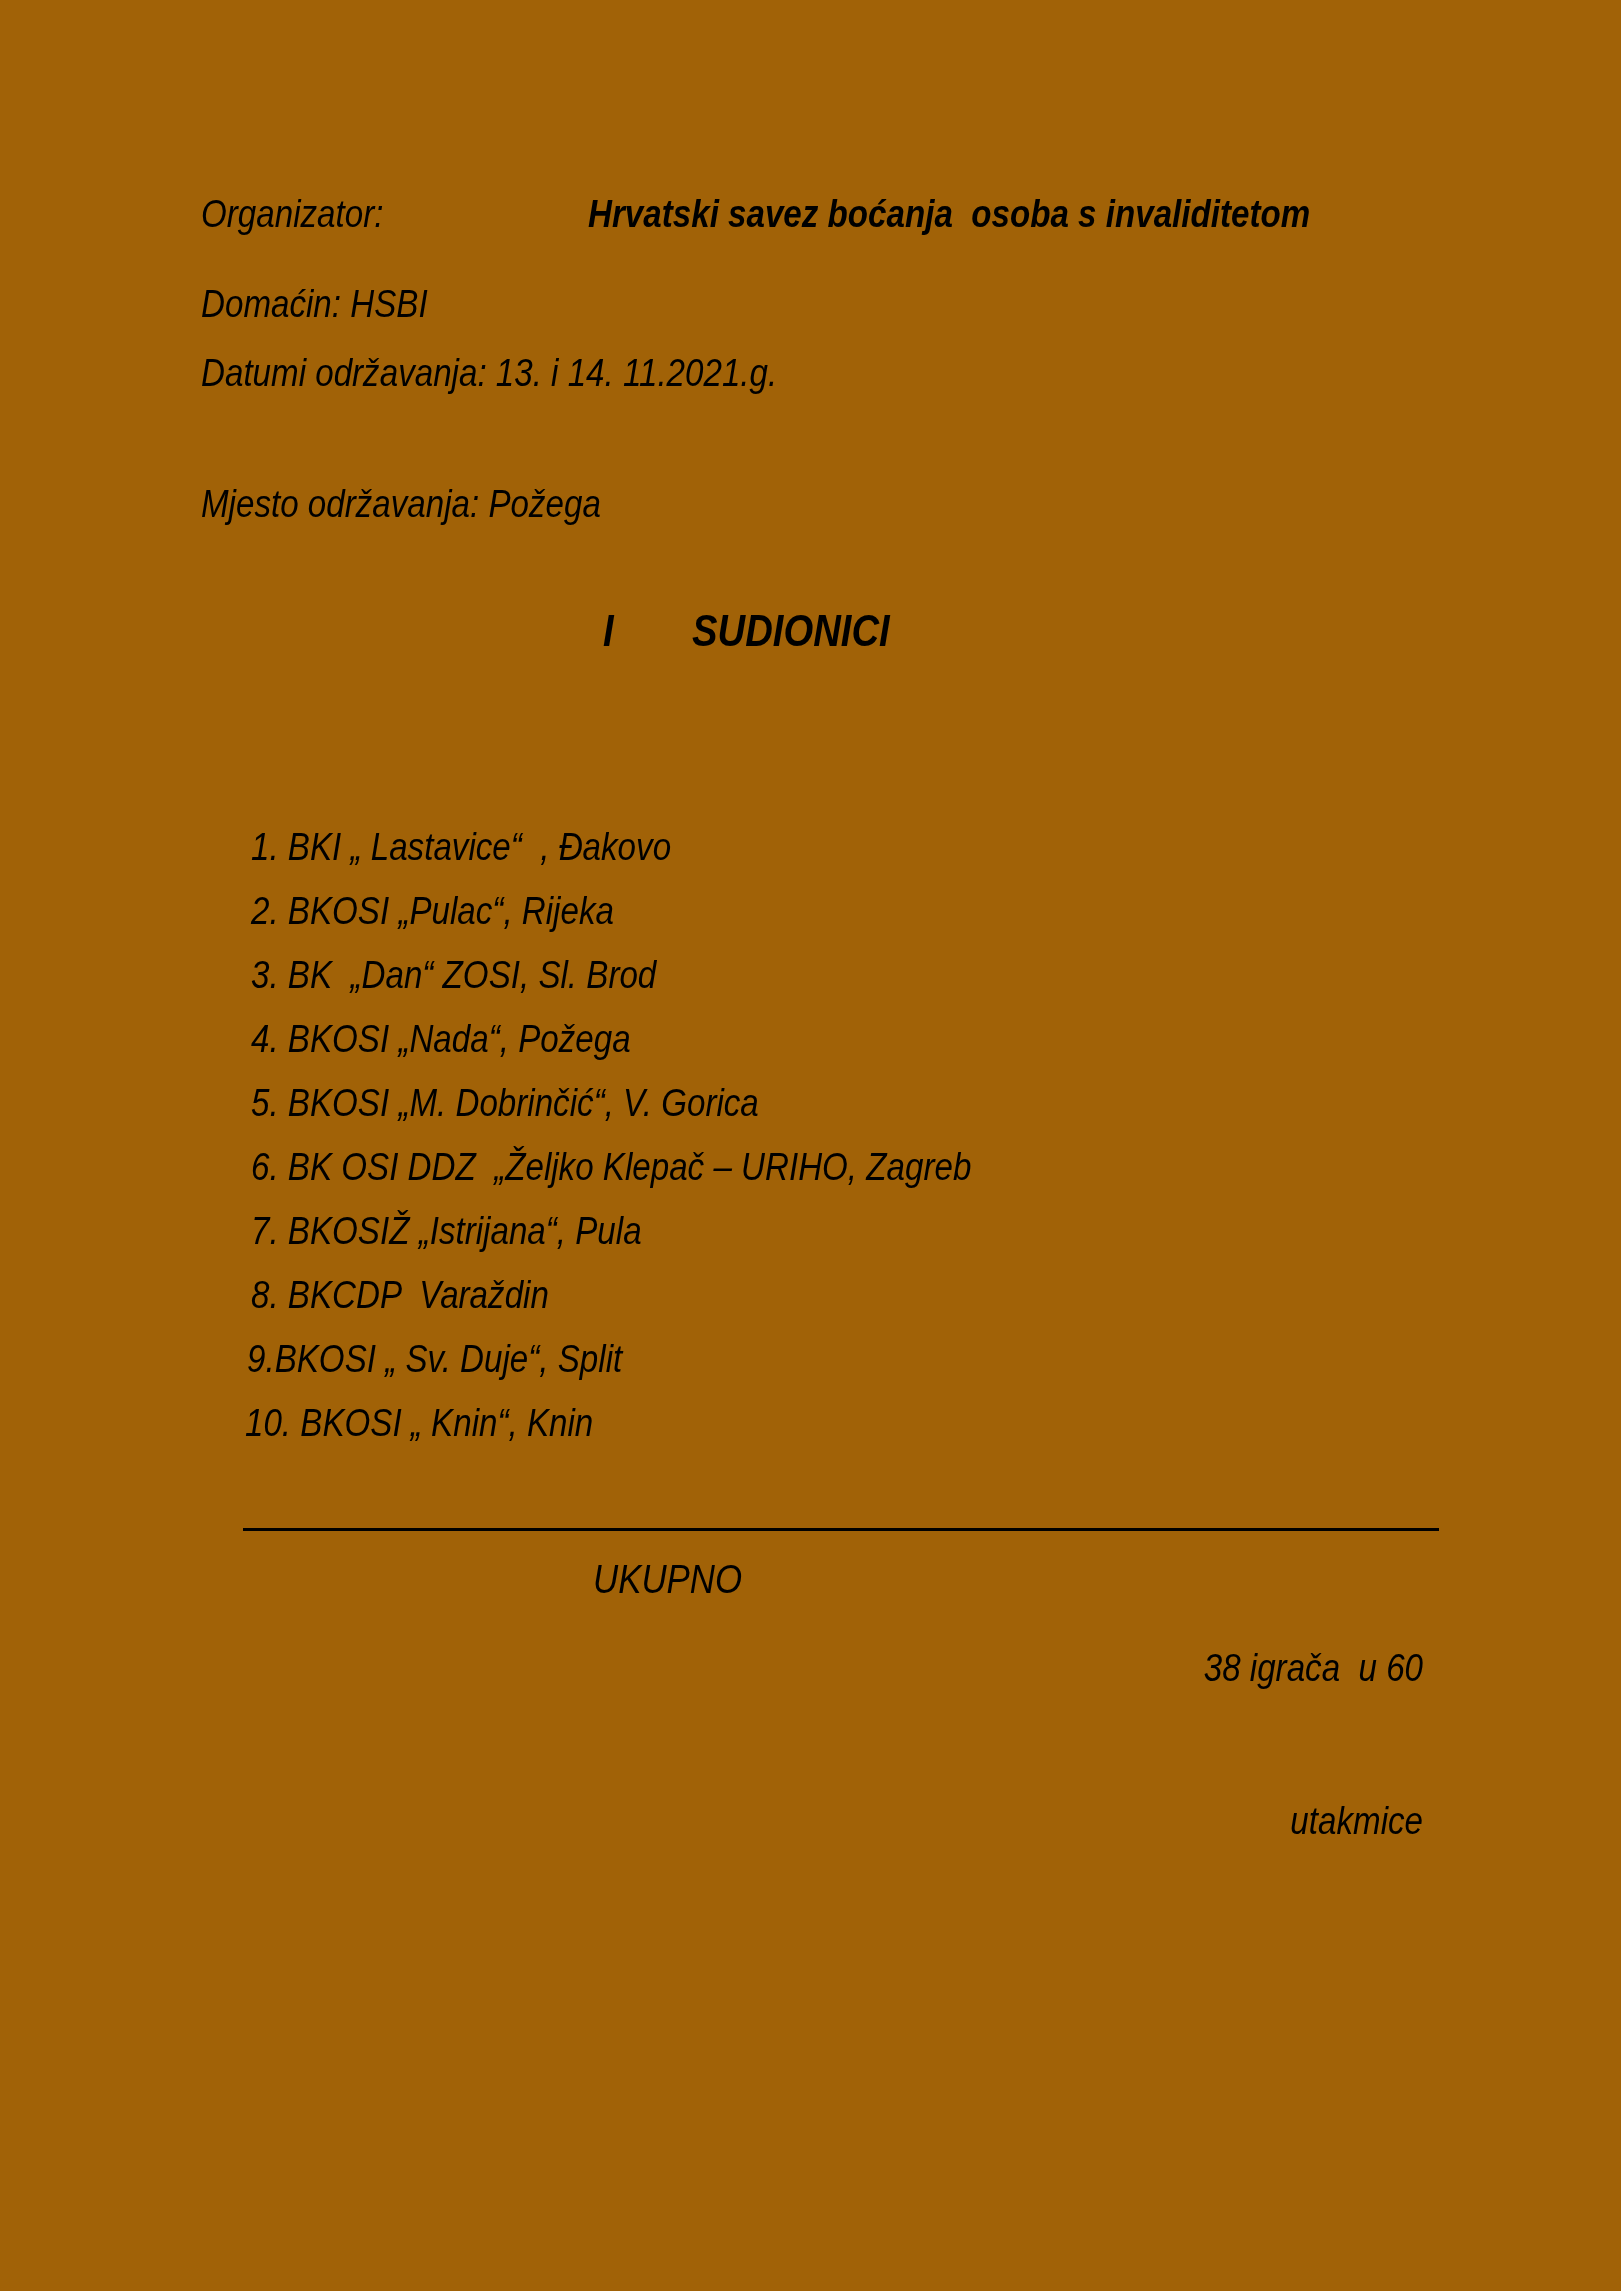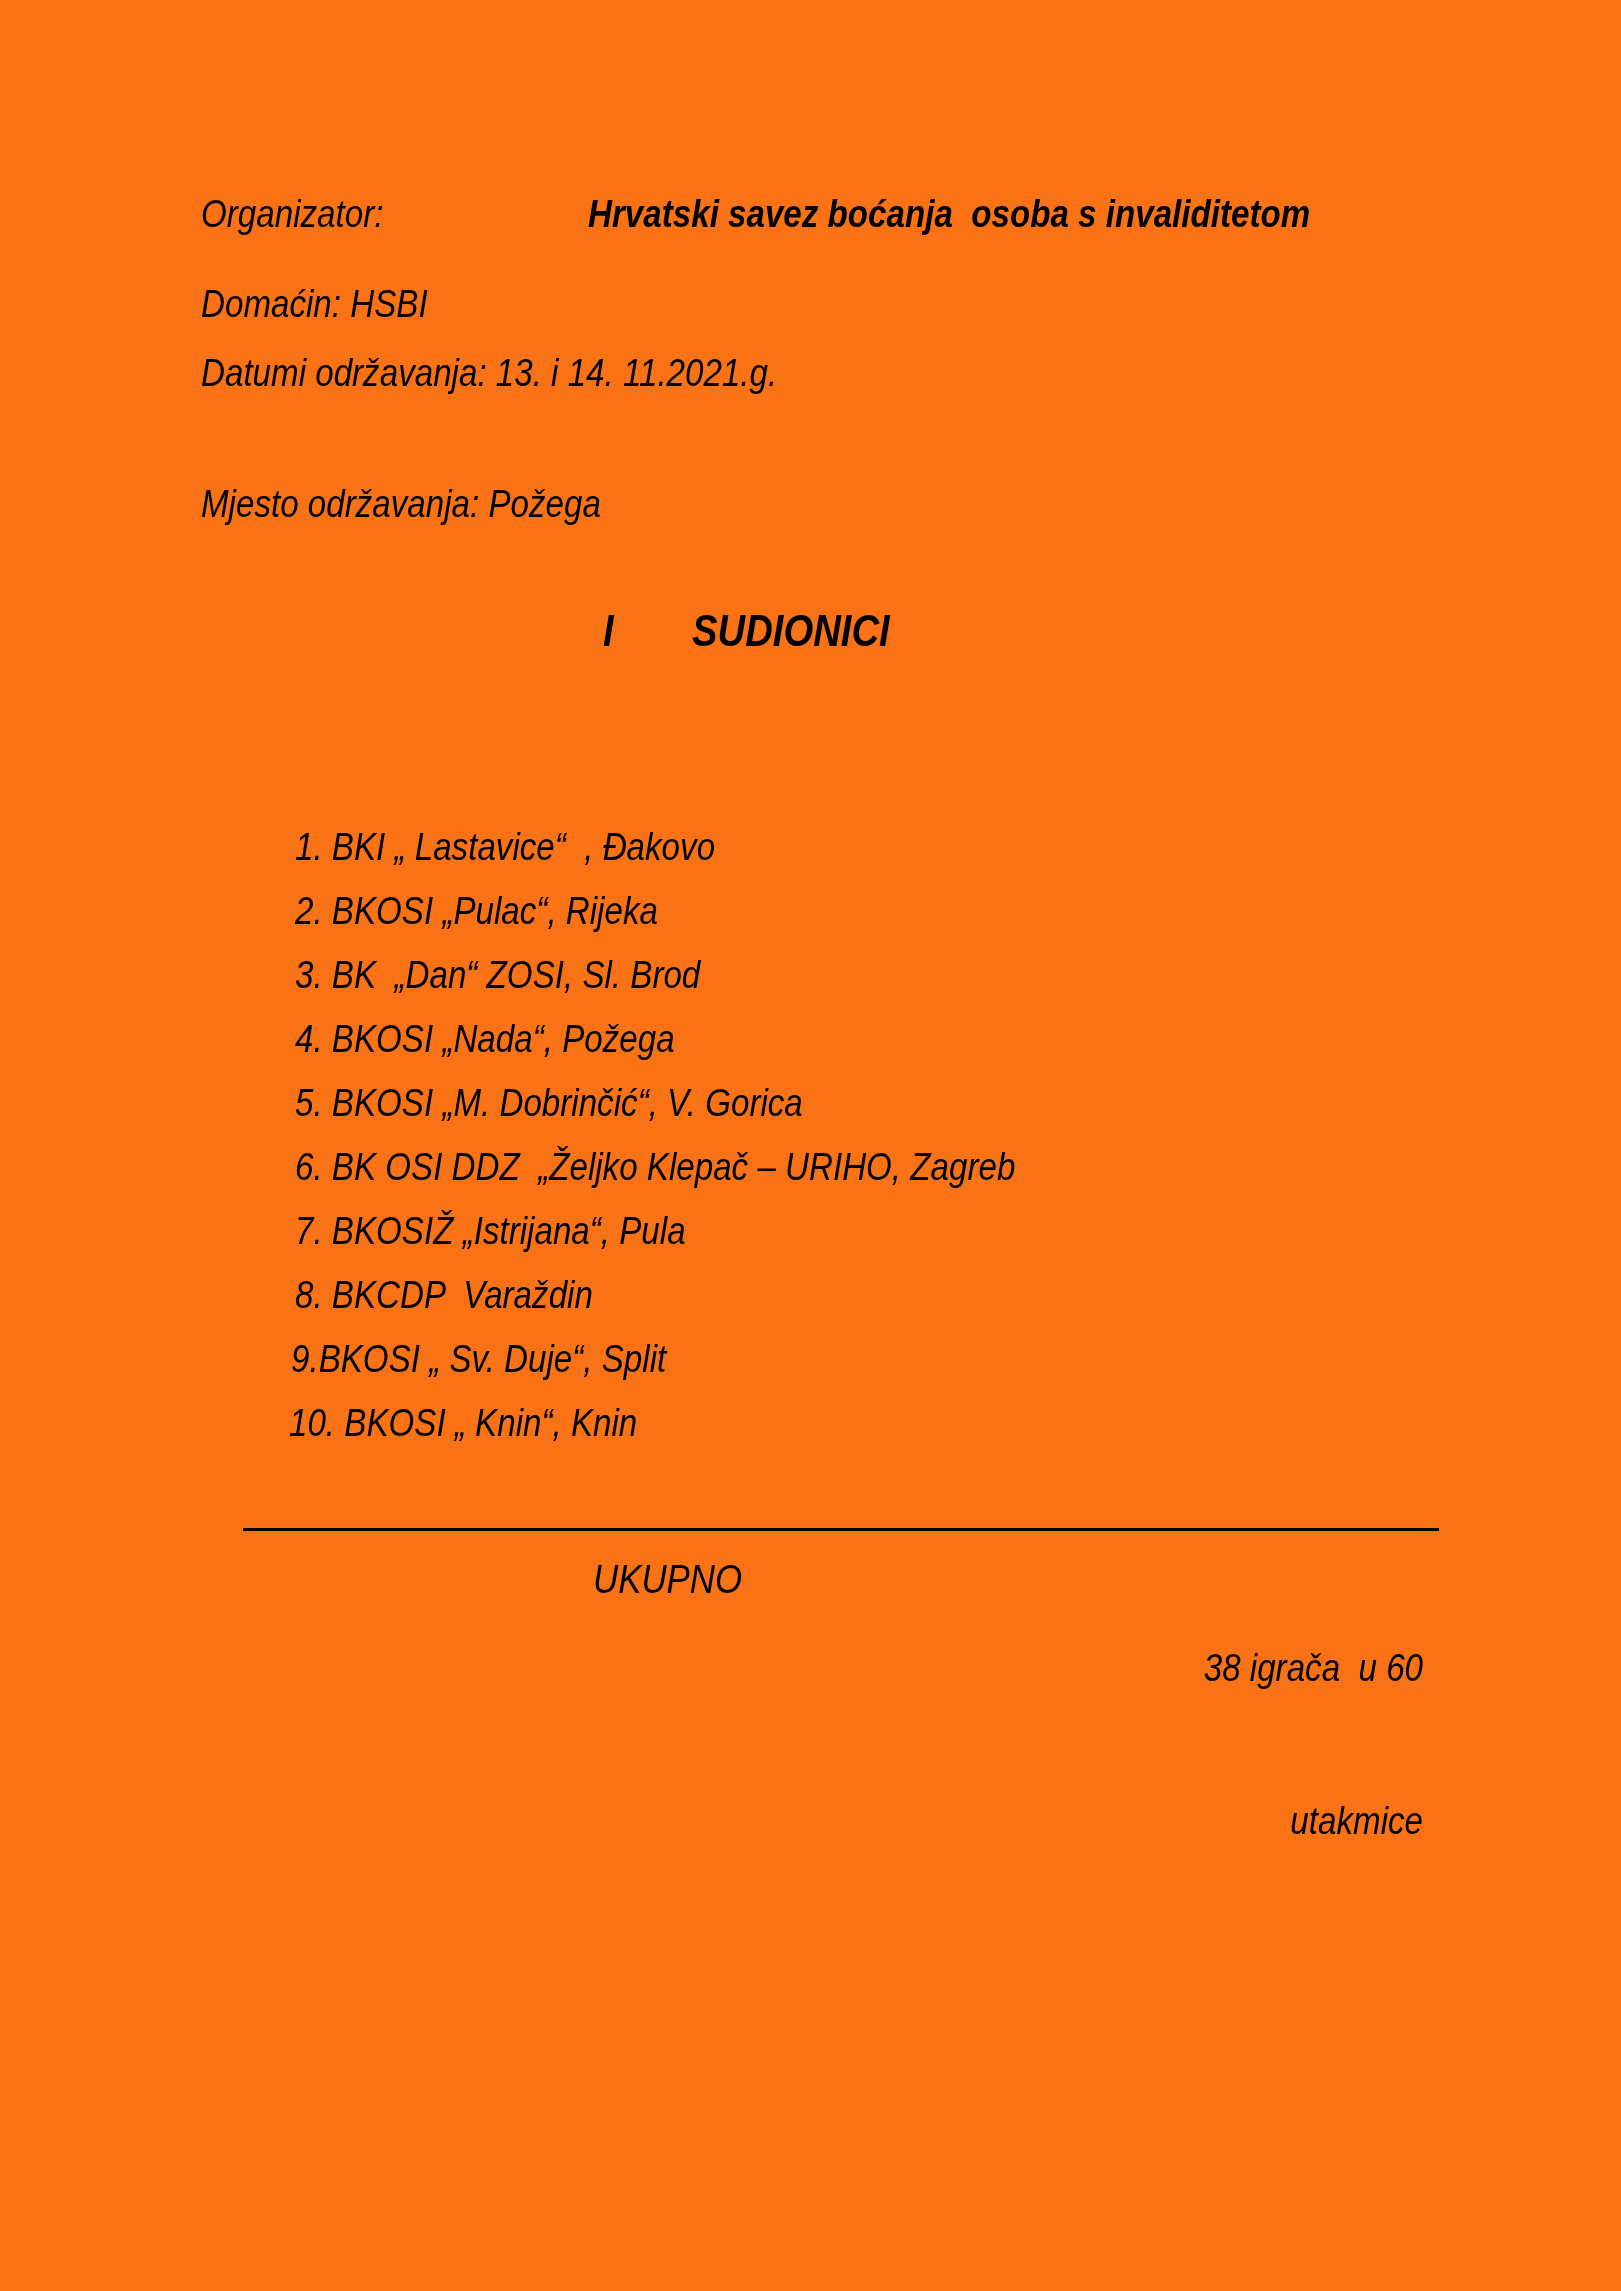--- a/index.html
+++ b/index.html
@@ -1,20 +1,20 @@
 <!DOCTYPE html>
 <html><head>
 <meta charset="utf-8">
 <style>
   html, body { margin: 0; padding: 0; background: #888; }
   .page {
     position: relative;
     width: 1621px;
     height: 2292px;
-    background: #f97316;
+    background: #a16207;
     font-family: "Liberation Sans", "DejaVu Sans", sans-serif;
     font-style: italic;
     color: #000000;
     overflow: hidden;
   }
   .t {
     position: absolute;
     white-space: pre;
     font-size: 39px;
     line-height: 47px;
@@ -39,21 +39,21 @@
     line-height: 53px;
   }
   .heading span {
     white-space: pre;
     transform: scaleX(0.85);
     transform-origin: 0 0;
   }
 
   .list {
     position: absolute;
-    left: 251px; top: 815px; margin-left: 44px;
+    left: 251px; top: 815px;
   }
   .list .item {
     position: static;
     display: block;
     height: 64px;
     line-height: 64px;
     font-size: 39px;
     white-space: pre;
     transform: scaleX(0.85);
     transform-origin: 0 50%;

